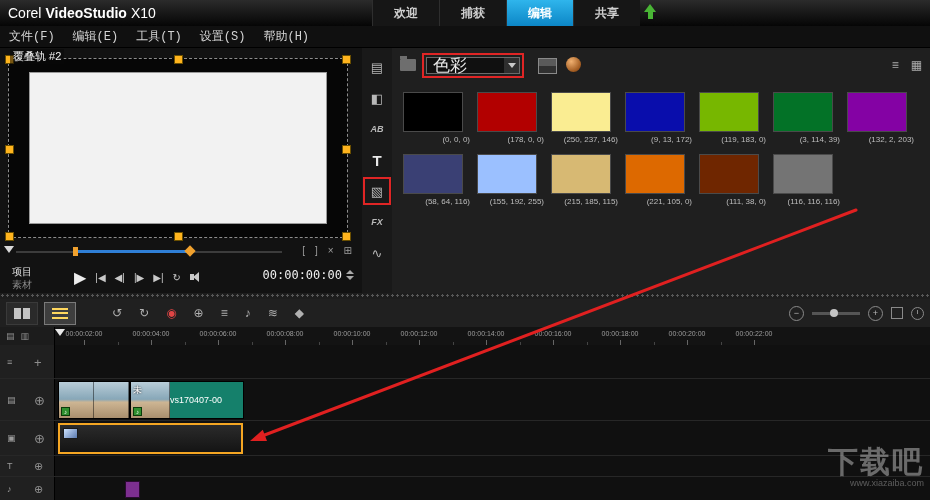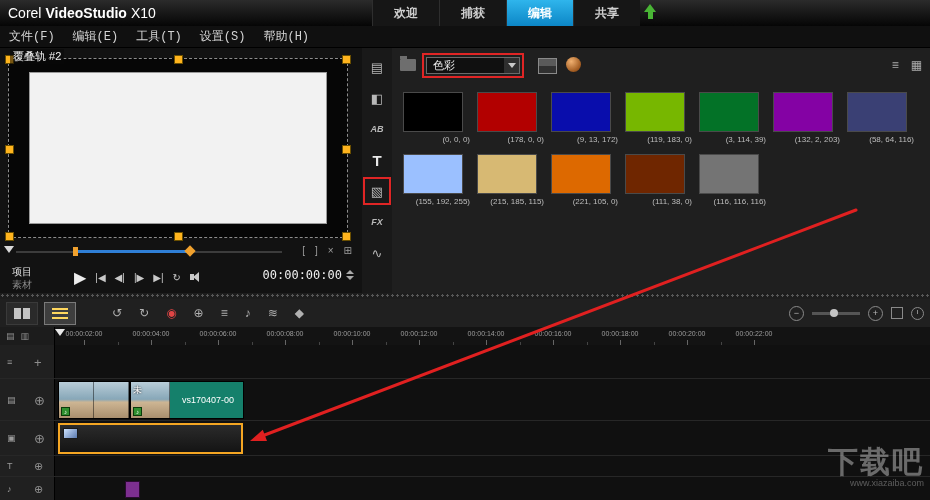--- a/index.html
+++ b/index.html
@@ -62,21 +62,21 @@
   .strip-item.big{font-size:15px;color:#e8e8e8;font-weight:bold;}
   .strip-item.highlighted{box-shadow:0 0 0 2px #e02525;}
 
   
   .library-panel{position:absolute;left:392px;top:48px;width:538px;height:245px;background:#1f1f1f;}
   .lib-toolbar{position:absolute;left:0;top:0;width:100%;height:34px;}
   .folder-icon{position:absolute;left:8px;top:11px;width:16px;height:12px;background:#6e6e6e;border-radius:1px;}
   .folder-icon::before{content:"";position:absolute;left:0;top:-3px;width:7px;height:3px;background:#6e6e6e;}
   .dd-redbox{position:absolute;left:30px;top:5px;width:102px;height:25px;border:2px solid #e02525;box-sizing:border-box;}
   .dropdown{position:absolute;left:2px;top:2px;right:2px;bottom:2px;background:#101010;border:1px solid #6a6a6a;display:flex;align-items:center;}
-  .dd-text{flex:1;padding-left:6px;font-size:11px;color:#eaeaea;}
+  .dd-text{flex:1;padding-left:6px;font-size:17px;color:#eaeaea;}
   .dd-caret{width:15px;height:100%;background:#2e2e2e;display:flex;align-items:center;justify-content:center;}
   .dd-caret::before{content:"";border-left:4px solid transparent;border-right:4px solid transparent;border-top:5px solid #c8c8c8;}
   .gallery-icon{position:absolute;left:146px;top:10px;width:17px;height:14px;border:1px solid #8a8a8a;background:linear-gradient(180deg,#5a5a5a 0 50%,#303030 50%);}
   .sphere-icon{position:absolute;left:174px;top:9px;width:15px;height:15px;border-radius:50%;background:radial-gradient(circle at 35% 30%,#f0b070,#a05a20 70%,#5a3010);}
   .lib-right-icons{position:absolute;right:8px;top:10px;display:flex;gap:12px;color:#ababab;font-size:12px;}
   .swatch-grid{position:absolute;left:4px;top:44px;width:530px;display:flex;flex-wrap:wrap;}
   .swatch-cell{width:74px;margin-bottom:10px;text-align:right;position:relative;}
   .swatch{width:60px;height:40px;margin:0 auto;border:1px solid #4a4a4a;box-sizing:border-box;}
   .swatch-label{margin-top:3px;font-size:8px;color:#bdbdbd;}
   .swatch-cell.selected{outline:2px solid #e02525;outline-offset:2px;}
@@ -114,21 +114,21 @@
   .track-row{position:absolute;left:0;width:100%;background:#101010;border-bottom:1px solid #272727;box-sizing:border-box;}
   .track-head{position:absolute;left:0;top:0;width:55px;height:100%;background:#202020;border-right:1px solid #000;box-sizing:border-box;}
   .type-ic{position:absolute;left:7px;top:50%;transform:translateY(-50%);font-size:9px;color:#9a9a9a;}
   .add-ic{position:absolute;left:34px;top:50%;transform:translateY(-50%);font-size:13px;color:#8e8e8e;}
 
   .clip{position:absolute;top:2px;height:38px;box-sizing:border-box;border:1px solid #000;display:flex;}
   .clip.v1{left:58px;width:72px;}
   .clip.v2{left:130px;width:114px;}
   .thumb{flex:1;position:relative;background:linear-gradient(180deg,#b9cdd8 0%,#87a7b8 48%,#cdb593 56%,#a98f6e 100%);border-right:1px solid rgba(0,0,0,.45);}
   .v2 .thumb{flex:0 0 38px;}
-  .teal{flex:1;background:#15806b;color:#fff;font-size:9px;display:flex;align-items:center;padding-left:12px;}
+  .teal{flex:1;background:#15806b;color:#fff;font-size:9px;display:flex;align-items:center;padding-left:0;}
   .thumb-badge{position:absolute;left:2px;top:2px;font-size:9px;color:#fff;text-shadow:0 0 2px #000;}
   .clip-audio-badge{position:absolute;left:2px;bottom:2px;width:9px;height:9px;background:#2f8f2f;border:1px solid #0a3a0a;font-size:6px;color:#fff;line-height:8px;text-align:center;box-sizing:border-box;}
   .ov-clip{position:absolute;left:58px;top:2px;width:185px;height:31px;border:2px solid #f5a623;background:linear-gradient(180deg,#2b2b2b,#141414);box-sizing:border-box;}
   .ov-chip{position:absolute;left:3px;top:3px;width:13px;height:9px;background:linear-gradient(135deg,#cfe3ff,#5a7ab0);border:1px solid #1a1a1a;}
   .purple-clip{position:absolute;left:125px;top:4px;width:13px;height:15px;background:#7d2f90;border:1px solid #2a0a30;}
 
   
   .arrow-overlay{position:absolute;left:0;top:0;width:930px;height:500px;z-index:50;pointer-events:none;}
   .watermark{position:absolute;right:6px;bottom:12px;text-align:right;z-index:40;}
   .wm-title{font-size:30px;font-weight:bold;color:rgba(195,195,195,.5);letter-spacing:2px;line-height:32px;}
@@ -239,20 +239,24 @@
       </div>
     </div>
     <div class="swatch-grid">
         <div class="swatch-cell">
           <div class="swatch" style="background: rgb(0, 0, 0);"></div>
           <div class="swatch-label">(0, 0, 0)</div>
         </div>
         <div class="swatch-cell">
           <div class="swatch" style="background: rgb(178, 0, 0);"></div>
           <div class="swatch-label">(178, 0, 0)</div>
+        </div>
+        <div class="swatch-cell">
+          <div class="swatch" style="background: rgb(250, 237, 146);"></div>
+          <div class="swatch-label">(250, 237, 146)</div>
         </div>
         <div class="swatch-cell">
           <div class="swatch" style="background: rgb(9, 13, 172);"></div>
           <div class="swatch-label">(9, 13, 172)</div>
         </div>
         <div class="swatch-cell">
           <div class="swatch" style="background: rgb(119, 183, 0);"></div>
           <div class="swatch-label">(119, 183, 0)</div>
         </div>
         <div class="swatch-cell">

